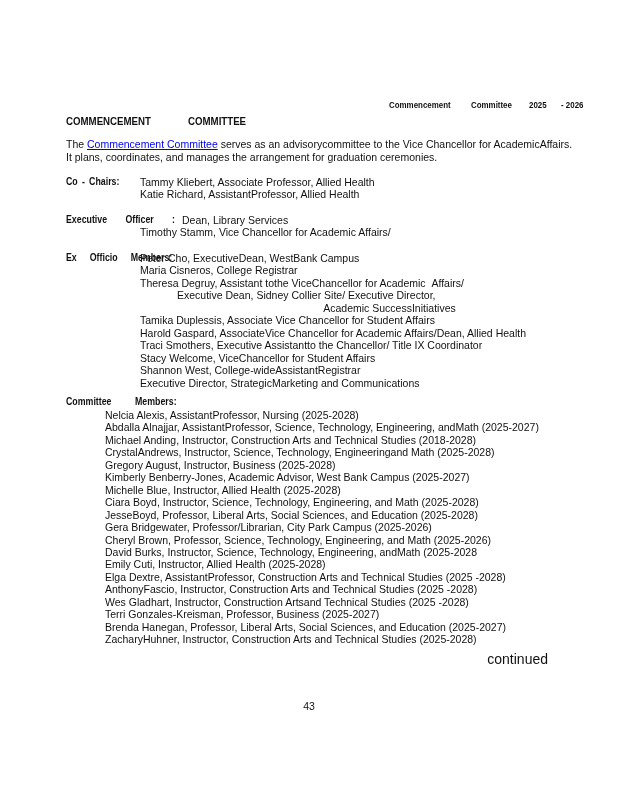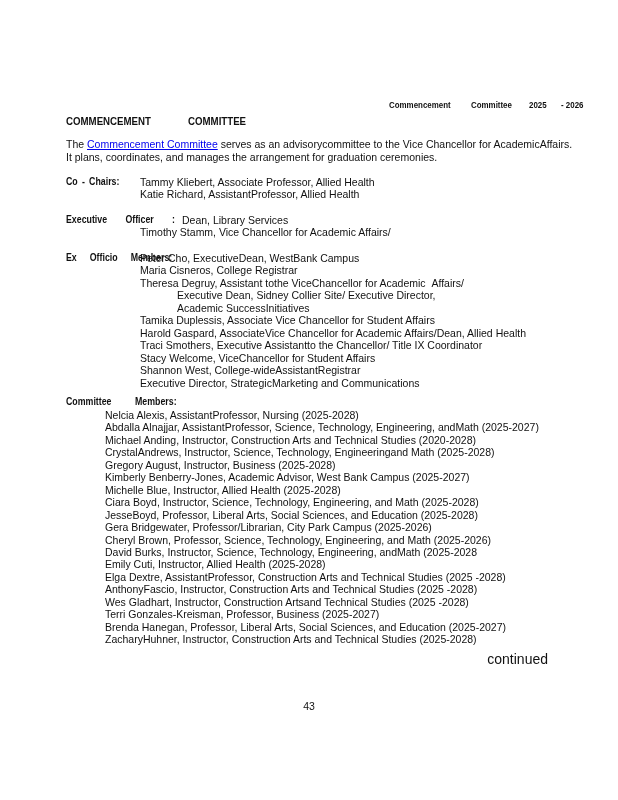--- a/index.html
+++ b/index.html
@@ -49,21 +49,21 @@
     line-height: 12.5px;
   }
   .nowrap { white-space: nowrap; }
   .link { color: #0000EE; text-decoration: underline; cursor: pointer; }
   
   .sec { position: absolute; left: 66px; right: 16px; line-height: 12.45px; }
   .sec-label { position: absolute; left: 0; top: 0; font-size: 10px; }
   .sec-content { margin-left: 74px; }
   .sec-content .line { white-space: nowrap; }
   .line.ind1 { padding-left: 42px; }
-  .line.ind2 { padding-left: 37px; }
+  .line.ind2 { padding-left: 37px; text-align: center; }
   
   .sec.members .sec-content { margin-left: 39px; margin-top: 13px; }
   .sec-exofficio .line.ind1 { padding-left: 37px; }
   .continued {
     position: absolute;
     top: 651px;
     right: 70px;
     font-size: 14px;
   }
   .page-number {
@@ -152,21 +152,21 @@
   </div>
 
   <div class="sec members" style="top:396px">
     <span class="cond sec-label ws-xl">Committee Members:</span>
     <div class="sec-content">
 
         <div class="line">Nelcia Alexis, AssistantProfessor, Nursing (2025-2028)</div>
 
         <div class="line">Abdalla Alnajjar, AssistantProfessor, Science, Technology, Engineering, andMath (2025-2027)</div>
 
-        <div class="line">Michael Anding, Instructor, Construction Arts and Technical Studies (2020-2028)</div>
+        <div class="line">Michael Anding, Instructor, Construction Arts and Technical Studies (2018-2028)</div>
 
         <div class="line">CrystalAndrews, Instructor, Science, Technology, Engineeringand Math (2025-2028)</div>
 
         <div class="line">Gregory August, Instructor, Business (2025-2028)</div>
 
         <div class="line">Kimberly Benberry-Jones, Academic Advisor, West Bank Campus (2025-2027)</div>
 
         <div class="line">Michelle Blue, Instructor, Allied Health (2025-2028)</div>
 
         <div class="line">Ciara Boyd, Instructor, Science, Technology, Engineering, and Math (2025-2028)</div>

